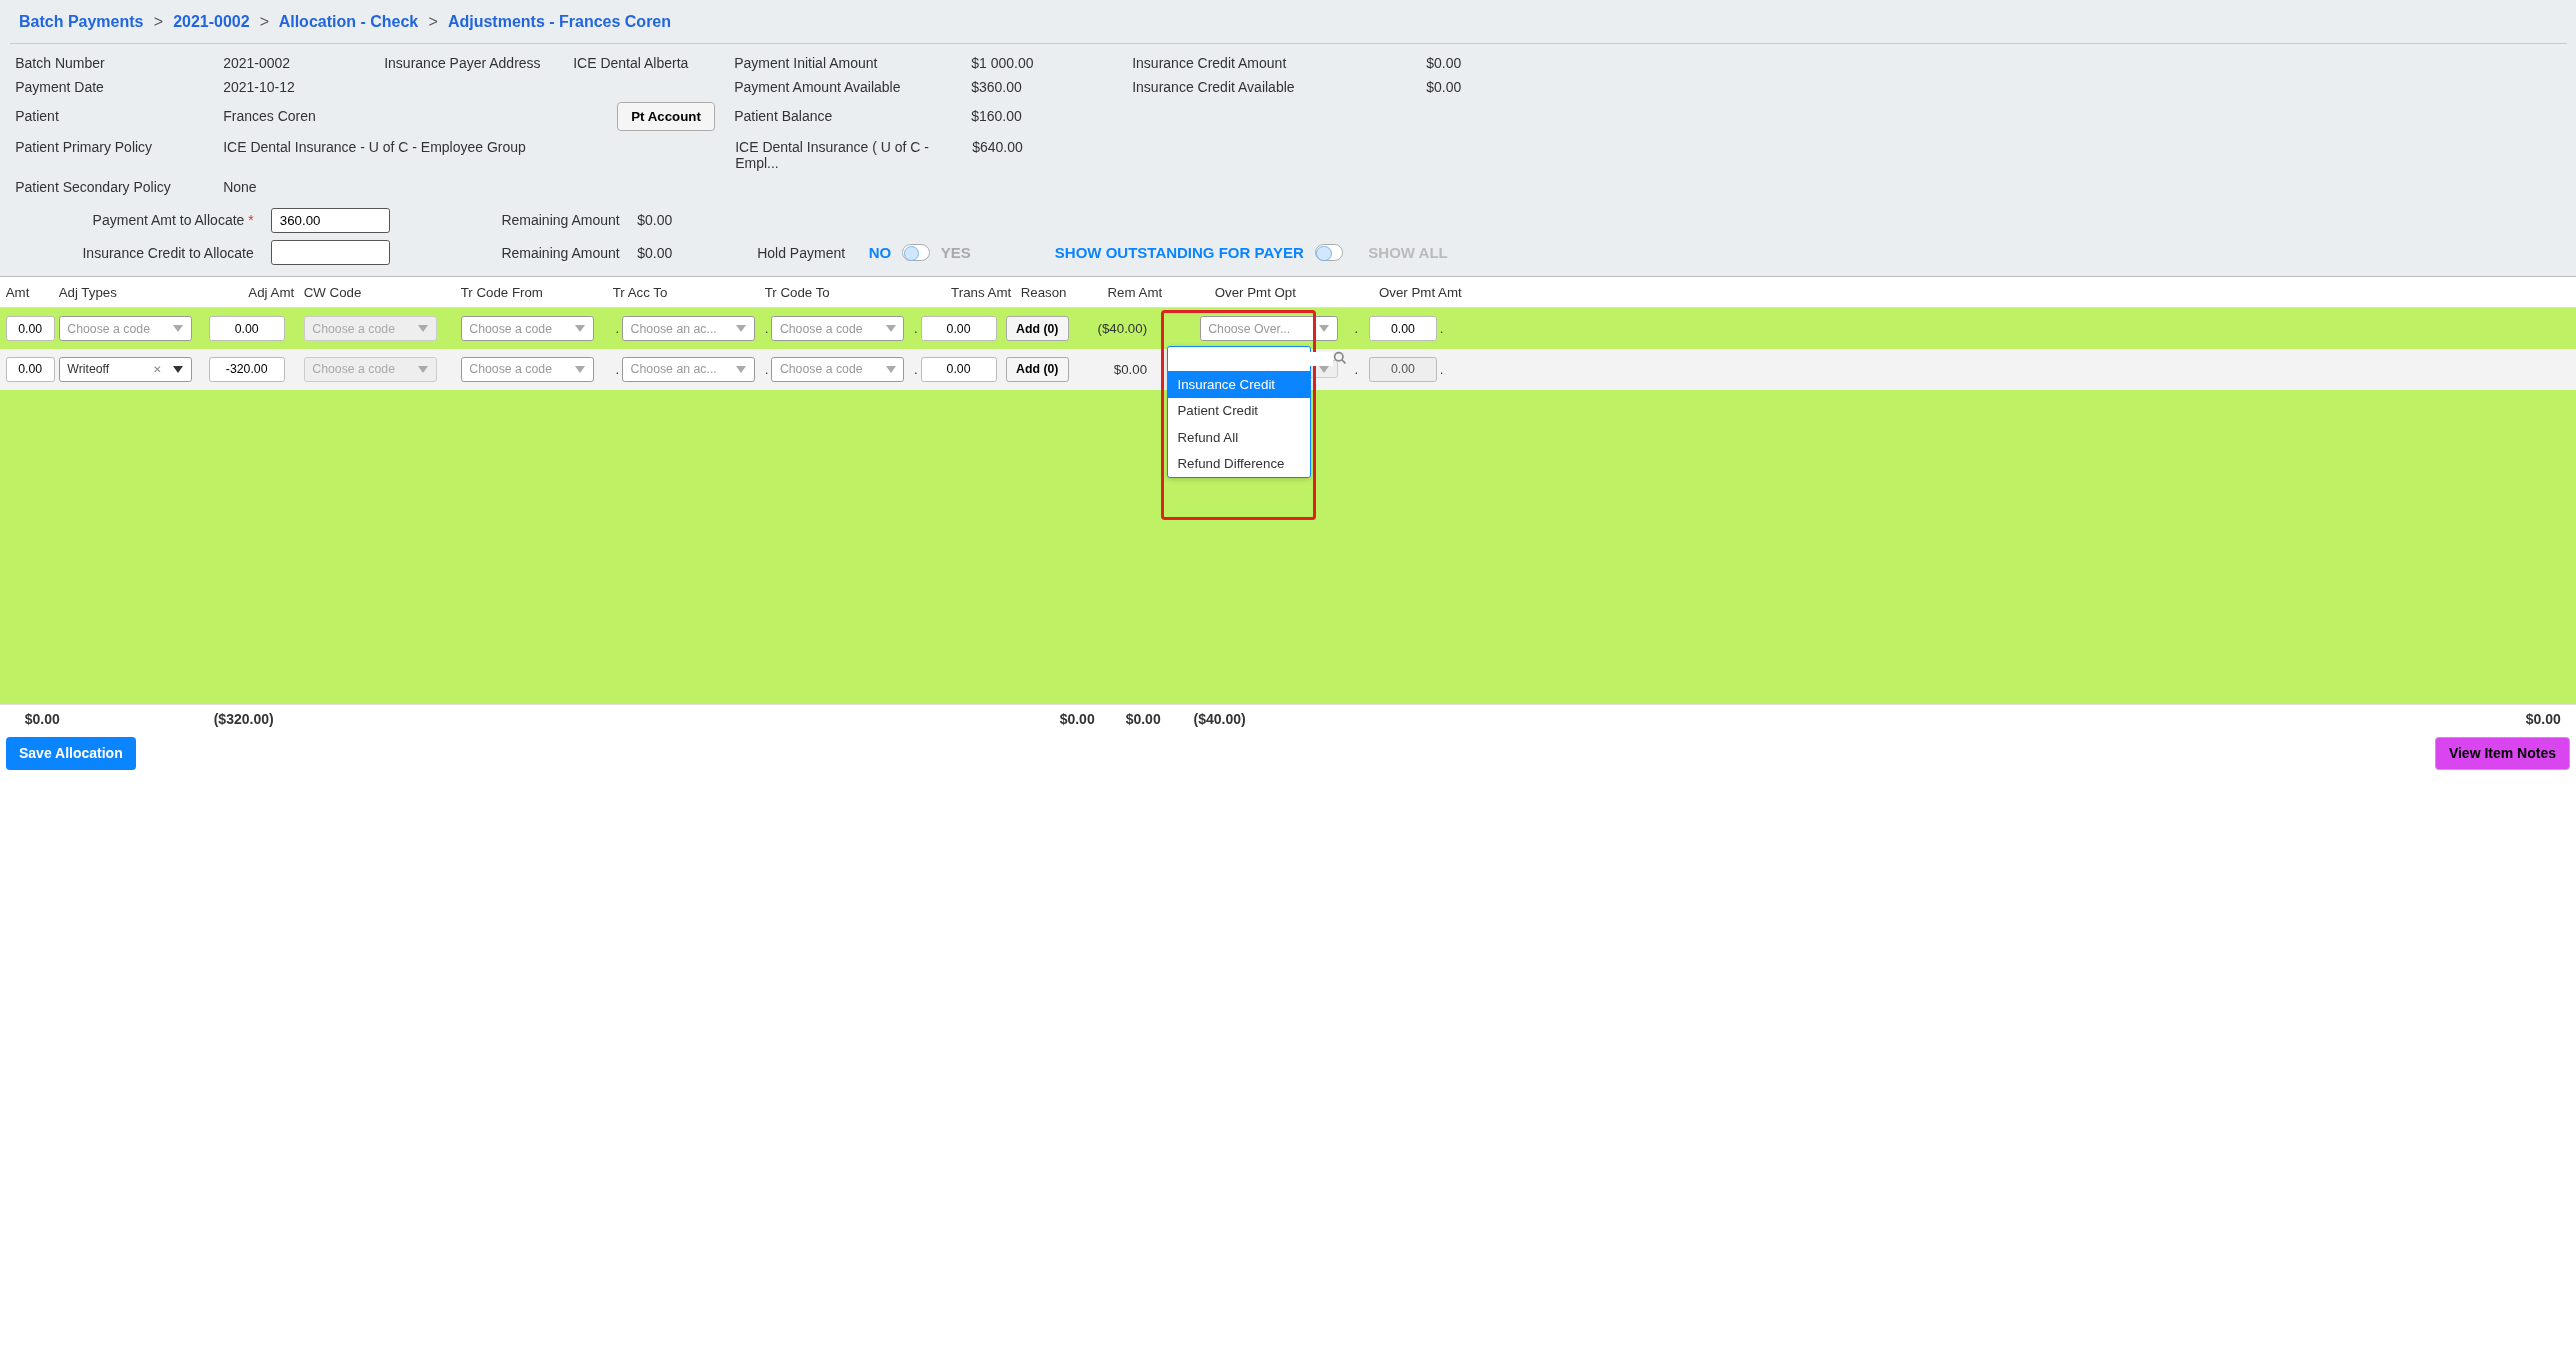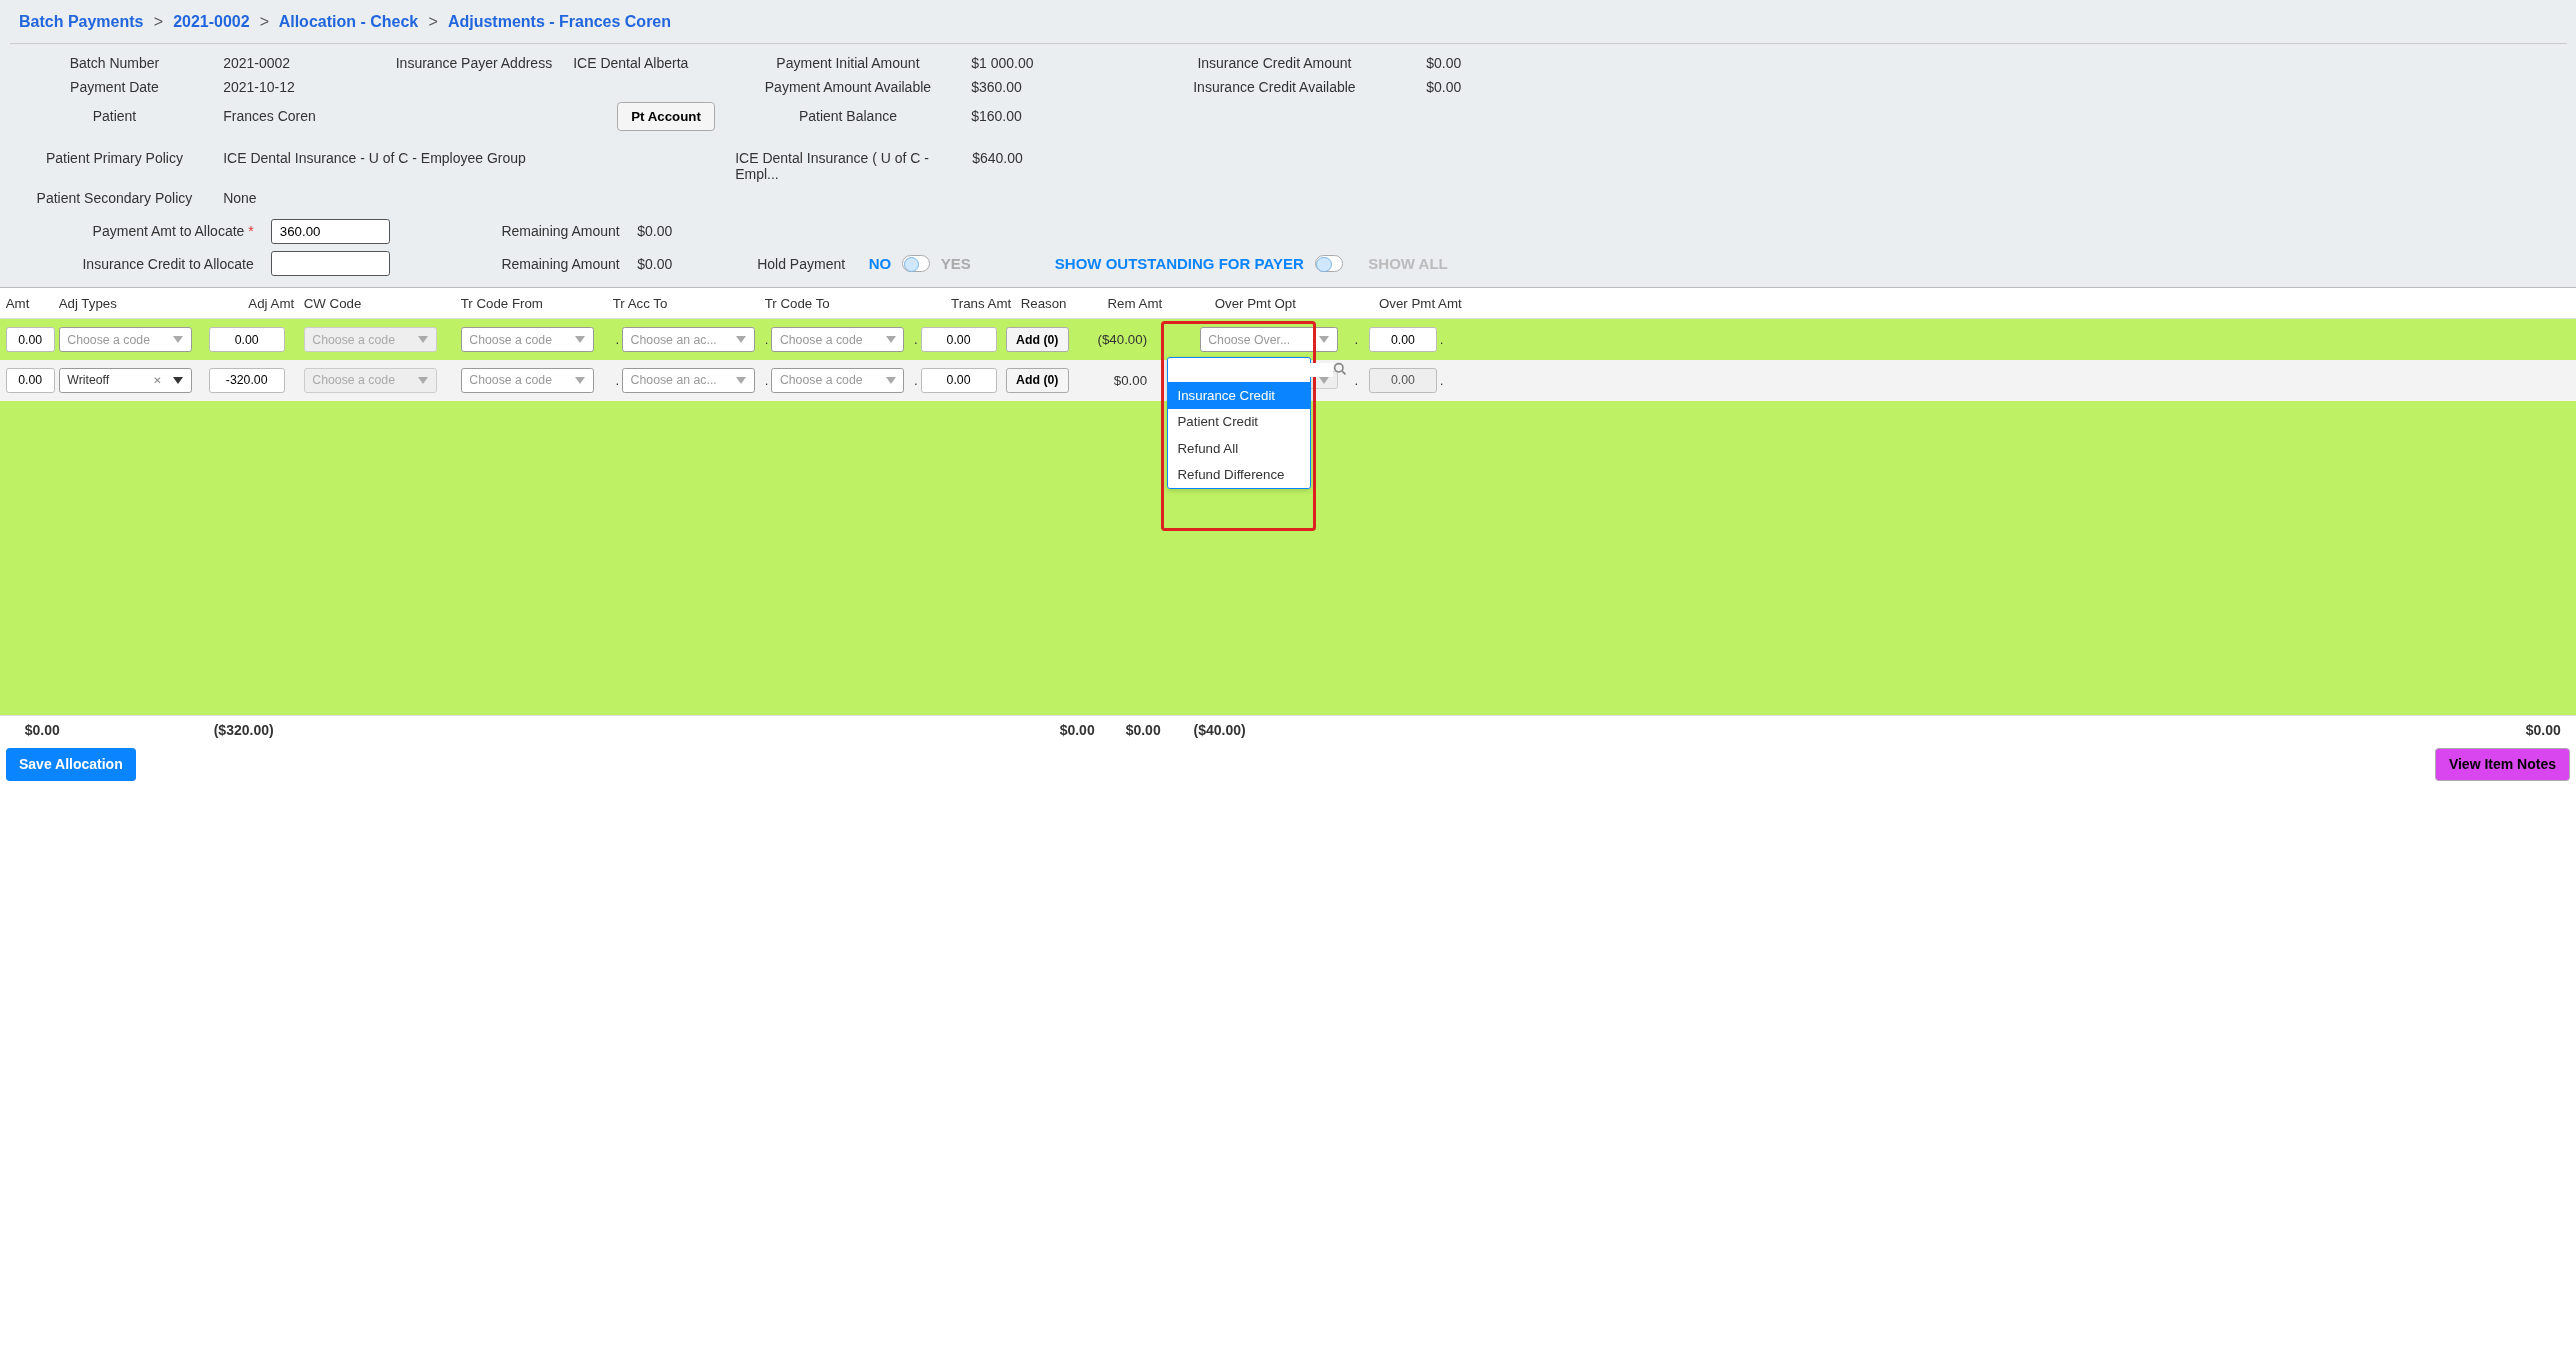--- a/index.html
+++ b/index.html
@@ -8,21 +8,21 @@
   .breadcrumb { padding: 7.6px 9.5px 11.4px 9.5px; border-bottom: 0.9px solid #ccc; font-size: 16px; font-weight:600;}
   .breadcrumb a { color: #2266dd; text-decoration: none; }
   .breadcrumb .sep { color:#555; padding: 0 5.7px; font-weight:400;}
   .breadcrumb .current { color:#2266dd; font-weight:700; }
   .info { padding: 7.6px 5.7px 7.6px 5.7px; font-size: 14px;}
   .info-row { display:flex; padding: 3.8px 0;}
   .info-left { display:flex; flex: 0 0 369px;}
   .info-mid { display:flex; flex: 0 0 350px;}
   .info-r1 { display:flex; flex: 0 0 398px;}
   .info-r2 { display:flex; flex: 0 0 284px;}
-  .lbl { text-align:center; padding-right:9.5px; color:#333;}
+  .lbl { text-align:left; padding-right:9.5px; color:#333;}
   .lbl-l { flex:0 0 208px;}
   .lbl-m { flex:0 0 161px;}
   .lbl-r1 { flex:0 0 322px;}
   .lbl-r2 { flex:0 0 227px;}
   .val { color:#333; }
   .btn-pt { background:#f5f5f5; border:0.9px solid #aaa; border-radius:3.8px; padding:5.7px 13.3px; font-size:13.3px; font-weight:600; cursor:pointer;}
   .req::after { content:" *"; color:#d33; }
   .inp { border:0.9px solid #555; border-radius:2.8px; padding:3.8px 7.6px; width:119px; font-size:13.3px; background:#fff;}
   .row2 { display:flex; align-items:center; padding: 3.8px 0 3.8px 0; gap: 8px;}
   .row2 .lbl2 { width: 248px; text-align:right; padding-right: 9.5px; font-size:14px;}
@@ -130,21 +130,21 @@
           <span class="val">Frances Coren</span>
         </div>
       <div class="info-mid" style="justify-content:flex-end; padding-right:19px;">
           <button class="btn-pt">Pt Account</button>
         </div>
       <div class="info-r1">
           <span class="lbl lbl-r1" style="flex:0 0 237px">Patient Balance</span>
           <span class="val">$160.00</span>
         </div>
     </div>
-    <div class="info-row" style="margin-top:12px;">
+    <div class="info-row" style="margin-top:1px;">
       <div style="display:flex; flex:0 0 720px;">
           <span class="lbl lbl-l">Patient Primary Policy</span>
           <span class="val">ICE Dental Insurance - U of C - Employee Group</span>
         </div>
       <div class="info-r1">
           <span class="lbl" style="flex:0 0 237px; text-align:left;">ICE Dental Insurance ( U of C - Empl...</span>
           <span class="val">$640.00</span>
         </div>
     </div>
     <div class="info-row">

